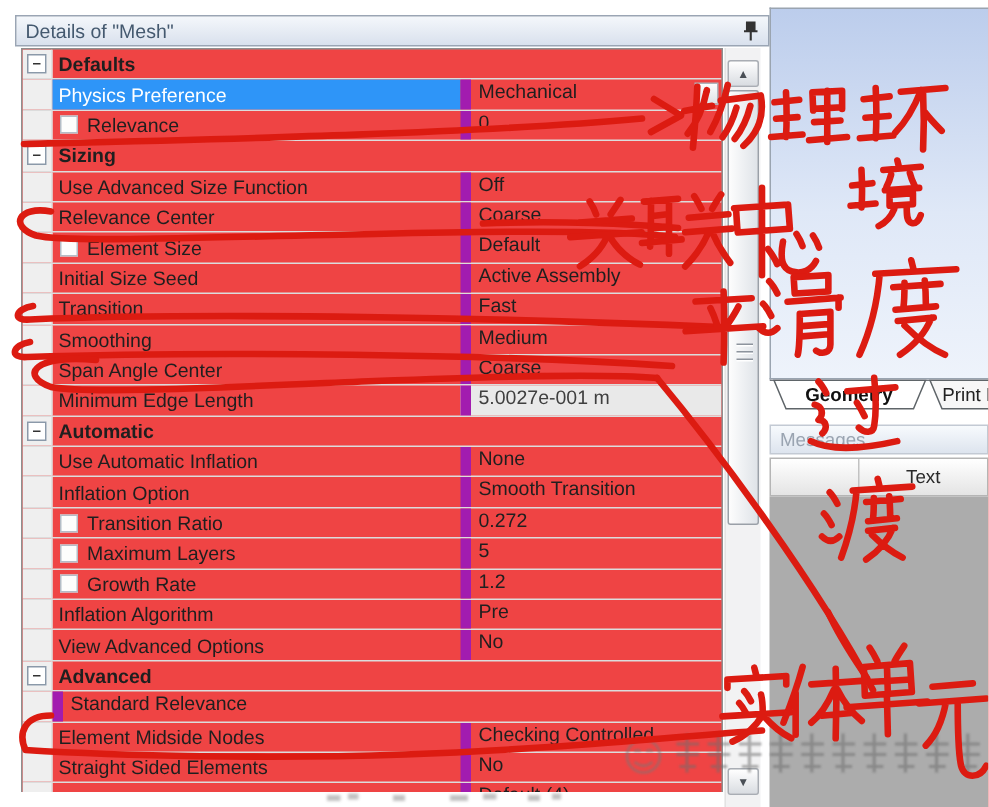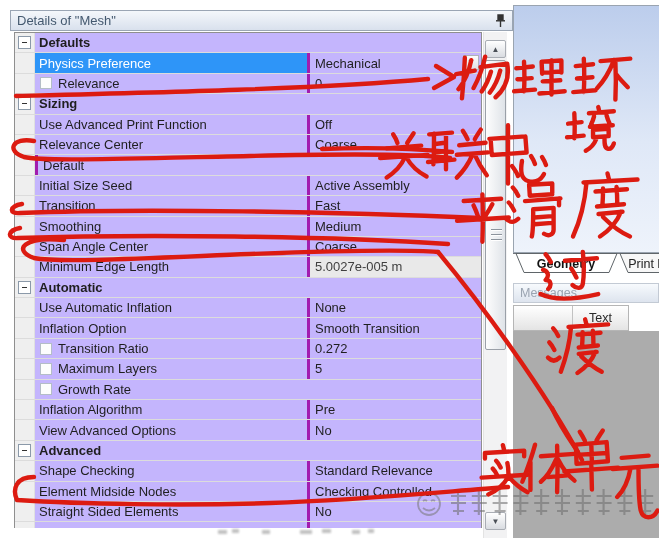--- a/index.html
+++ b/index.html
@@ -6,27 +6,27 @@
   .screen{position:relative;width:659px;height:538px;background:#ffffff;overflow:hidden;
           font-family:"Liberation Sans","DejaVu Sans",sans-serif;-webkit-font-smoothing:antialiased;}
 
   
   .titlebar{position:absolute;left:10px;top:10px;width:503px;height:21px;
     background:linear-gradient(#f4f7fb,#d9e1ed);border:1px solid #9aa5b4;box-sizing:border-box;
     display:flex;align-items:center;padding-left:6px;color:#44596f;font-size:13px;}
   .pin{position:absolute;right:5px;top:3px;width:13px;height:15px;}
 
   .dtable{position:absolute;left:14px;top:32px;width:468px;height:496px;overflow:hidden;
-    border:1px solid #8f8f8f;border-bottom:none;box-sizing:border-box;background:#c4b5fd;font-size:13px;color:#1f1f1f;}
+    border:1px solid #8f8f8f;border-bottom:none;box-sizing:border-box;background:#ef4444;font-size:13px;color:#1f1f1f;}
   .drow,.grow{display:grid;height:20.4px;box-sizing:border-box;border-bottom:1px solid #dcdcdc;}
   .drow{grid-template-columns:20px 272px 1fr;}
   .grow{grid-template-columns:20px 1fr;}
   .gut{background:#efefef;border-right:1px solid #e0e0e0;display:flex;align-items:center;justify-content:center;}
   .lab{display:flex;align-items:center;padding-left:4px;white-space:nowrap;overflow:hidden;}
-  .val{display:flex;align-items:center;padding-left:5px;border-left:3px solid #a21caf;position:relative;white-space:nowrap;overflow:hidden;}
+  .val{display:flex;align-items:flex-start;padding-left:5px;border-left:7px solid #a21caf;position:relative;white-space:nowrap;overflow:hidden;}
   .grow .lab{font-weight:bold;}
   .gbox{width:11px;height:11px;background:#fff;border:1px solid #8b99a9;display:flex;align-items:center;justify-content:center;}
   .gbox i{display:block;width:5px;height:1px;background:#333;}
   .check{display:none;width:10px;height:10px;border:1px solid #b4bdc7;background:#fdfdfd;margin:0 6px 0 1px;flex:0 0 auto;}
   .has-check .check{display:inline-block;}
   .selected .lab{background:#2e95f8;color:#fff;}
   .readonly .val{background:#e9e9e9;color:#3f3f3f;}
   .dd{display:none;position:absolute;right:2px;top:2px;width:16px;height:15px;
       background:linear-gradient(#fcfcfc,#dfe2e6);border:1px solid #aeb3ba;box-sizing:border-box;
       align-items:center;justify-content:center;font-size:8px;color:#222;}
@@ -44,21 +44,21 @@
 
   
   .rpanel{position:absolute;left:513px;top:0;width:146px;height:538px;}
   .viewport{position:absolute;left:0;top:5px;width:146px;height:248px;
     background:linear-gradient(#bccdec,#dfe8f7 55%,#eef3fb);border:1px solid #9aa4b0;border-right:none;box-sizing:border-box;}
   .tabsvg{position:absolute;left:0;top:253px;}
   .tabsvg text{font-family:"Liberation Sans",sans-serif;font-size:12.5px;}
   .msghead{position:absolute;left:0;top:283px;width:146px;height:20px;
     background:linear-gradient(#f7fafd,#dde4ee);border:1px solid #c3cad4;box-sizing:border-box;
     display:flex;align-items:center;padding-left:6px;font-size:12.5px;color:#9aa4b1;}
-  .colhead{position:absolute;left:0;top:305px;width:116px;height:26px;display:flex;
+  .colhead{position:absolute;left:0;top:305px;width:146px;height:26px;display:flex;
     background:linear-gradient(#ffffff,#e4e4e4);border:1px solid #b5b5b5;box-sizing:border-box;font-size:12.5px;color:#2a2a2a;}
   .colhead .c1{width:58px;border-right:1px solid #c2c2c2;}
   .colhead .c2{flex:1;display:flex;align-items:center;justify-content:center;}
   .msgbody{position:absolute;left:0;top:331px;width:146px;height:207px;background:#acacac;}
 
   .wmark,.inksvg,.capsvg{position:absolute;pointer-events:none;}
   .wmark{left:413px;top:484px;opacity:.55;filter:blur(0.7px);}
   .capsvg{left:0;top:0;opacity:.4;filter:blur(1px);}
   .inksvg{left:0;top:0;}
   .inksvg path{vector-effect:non-scaling-stroke;}
@@ -120,40 +120,44 @@
             </div>
     </div>
     <div class="lab">
             <span>Sizing</span>
           </div>
   </div>
         <div class="drow">
     <div class="gut"></div>
     <div class="lab">
 
-      <span>Use Advanced Print Function</span>
+      <span>Use Advanced Size Function</span>
     </div>
     <div class="val">
       <span>Off</span>
 
     </div>
   </div>
         <div class="drow">
     <div class="gut"></div>
     <div class="lab">
 
       <span>Relevance Center</span>
     </div>
     <div class="val">
       <span>Coarse</span>
 
     </div>
   </div>
         <div class="drow has-check">
     <div class="gut"></div>
+    <div class="lab">
+      <span class="check"></span>
+      <span>Element Size</span>
+    </div>
     <div class="val">
       <span>Default</span>
 
     </div>
   </div>
         <div class="drow">
     <div class="gut"></div>
     <div class="lab">
 
       <span>Initial Size Seed</span>
@@ -196,21 +200,21 @@
 
     </div>
   </div>
         <div class="drow readonly">
     <div class="gut"></div>
     <div class="lab">
 
       <span>Minimum Edge Length</span>
     </div>
     <div class="val">
-      <span>5.0027e-005 m</span>
+      <span>5.0027e-001 m</span>
 
     </div>
   </div>
         <div class="grow">
     <div class="gut">
       <div class="gbox">
               <i></i>
             </div>
     </div>
     <div class="lab">
@@ -260,20 +264,24 @@
       <span>5</span>
 
     </div>
   </div>
         <div class="drow has-check">
     <div class="gut"></div>
     <div class="lab">
       <span class="check"></span>
       <span>Growth Rate</span>
     </div>
+    <div class="val">
+      <span>1.2</span>
+
+    </div>
   </div>
         <div class="drow">
     <div class="gut"></div>
     <div class="lab">
 
       <span>Inflation Algorithm</span>
     </div>
     <div class="val">
       <span>Pre</span>
 
@@ -295,24 +303,20 @@
       <div class="gbox">
               <i></i>
             </div>
     </div>
     <div class="lab">
             <span>Advanced</span>
           </div>
   </div>
         <div class="drow">
     <div class="gut"></div>
-    <div class="lab">
-
-      <span>Shape Checking</span>
-    </div>
     <div class="val">
       <span>Standard Relevance</span>
 
     </div>
   </div>
         <div class="drow">
     <div class="gut"></div>
     <div class="lab">
 
       <span>Element Midside Nodes</span>

